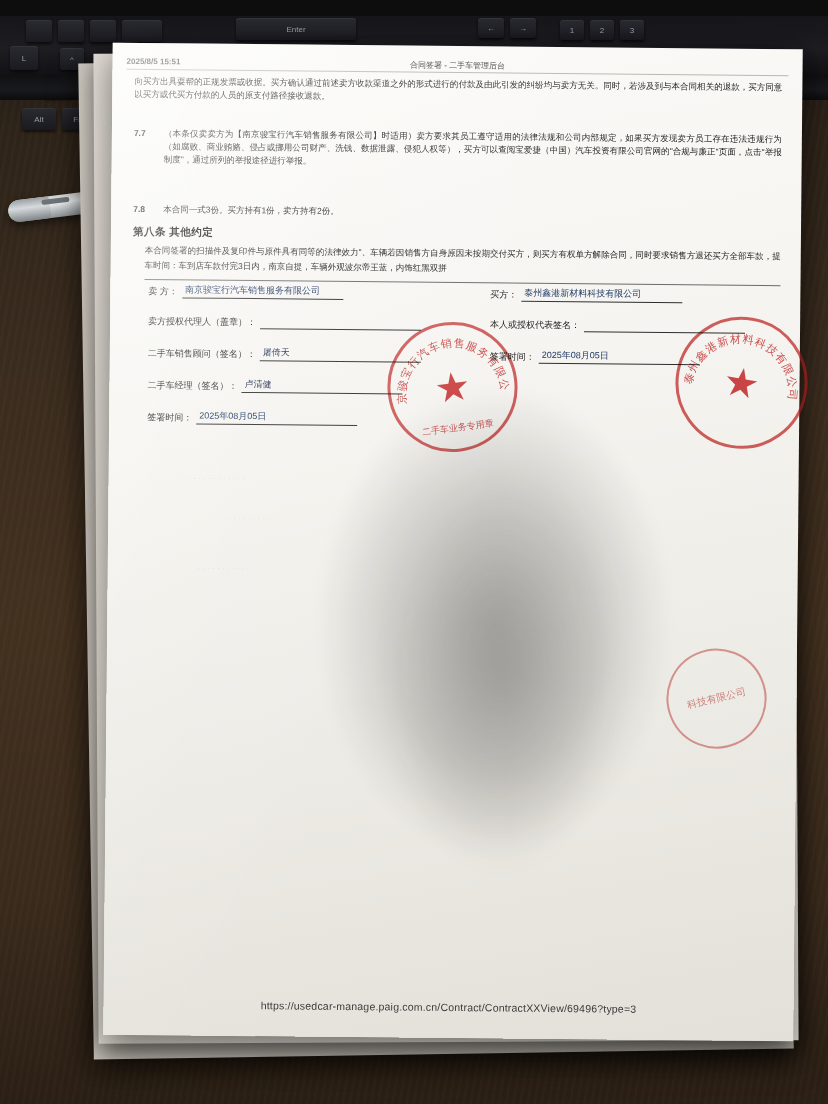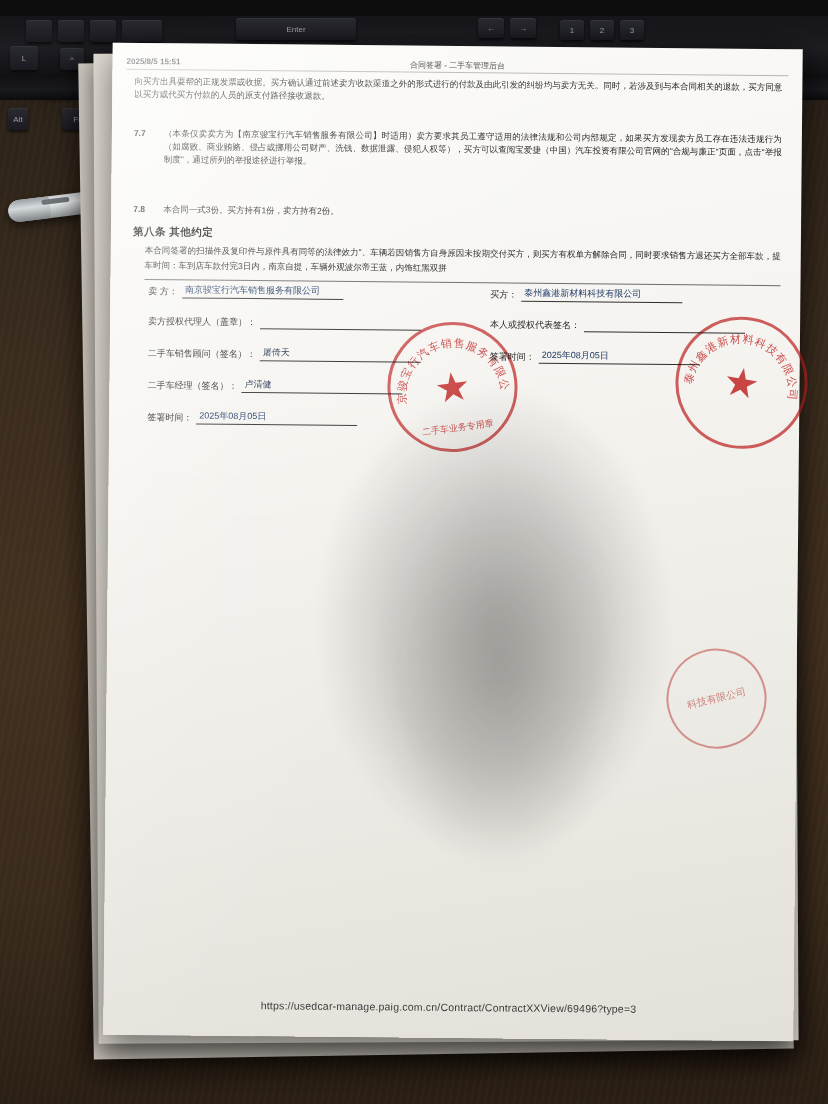--- a/index.html
+++ b/index.html
@@ -329,21 +329,21 @@
     <div class="kb-key" style="left:236px; top:2px; width:120px; height:22px;">Enter</div>
     <div class="kb-key" style="left:478px; top:2px; width:26px; height:20px;">←</div>
     <div class="kb-key" style="left:510px; top:2px; width:26px; height:20px;">→</div>
     <div class="kb-key" style="left:560px; top:4px; width:24px; height:20px;">1</div>
     <div class="kb-key" style="left:590px; top:4px; width:24px; height:20px;">2</div>
     <div class="kb-key" style="left:620px; top:4px; width:24px; height:20px;">3</div>
     <div class="kb-key" style="left:10px; top:30px; width:28px; height:24px;">L</div>
     <div class="kb-key" style="left:60px; top:32px; width:24px; height:22px;">^</div>
     <div class="kb-key" style="left:44px; top:60px; width:28px; height:22px;">&gt;</div>
     <div class="kb-key" style="left:98px; top:58px; width:26px; height:22px;">?</div>
-    <div class="kb-key" style="left:8px; top:92px; width:20px; height:22px;">Alt</div>
+    <div class="kb-key" style="left:22px; top:92px; width:34px; height:22px;">Alt</div>
     <div class="kb-key" style="left:62px; top:92px; width:32px; height:22px;">Fn</div>
   </div>
   <div class="kb-strip"></div>
 
   <div class="pen">
     <div class="pen-cap"></div>
     <div class="pen-clip"></div>
   </div>
 
   <div class="paper-under-2"></div>

